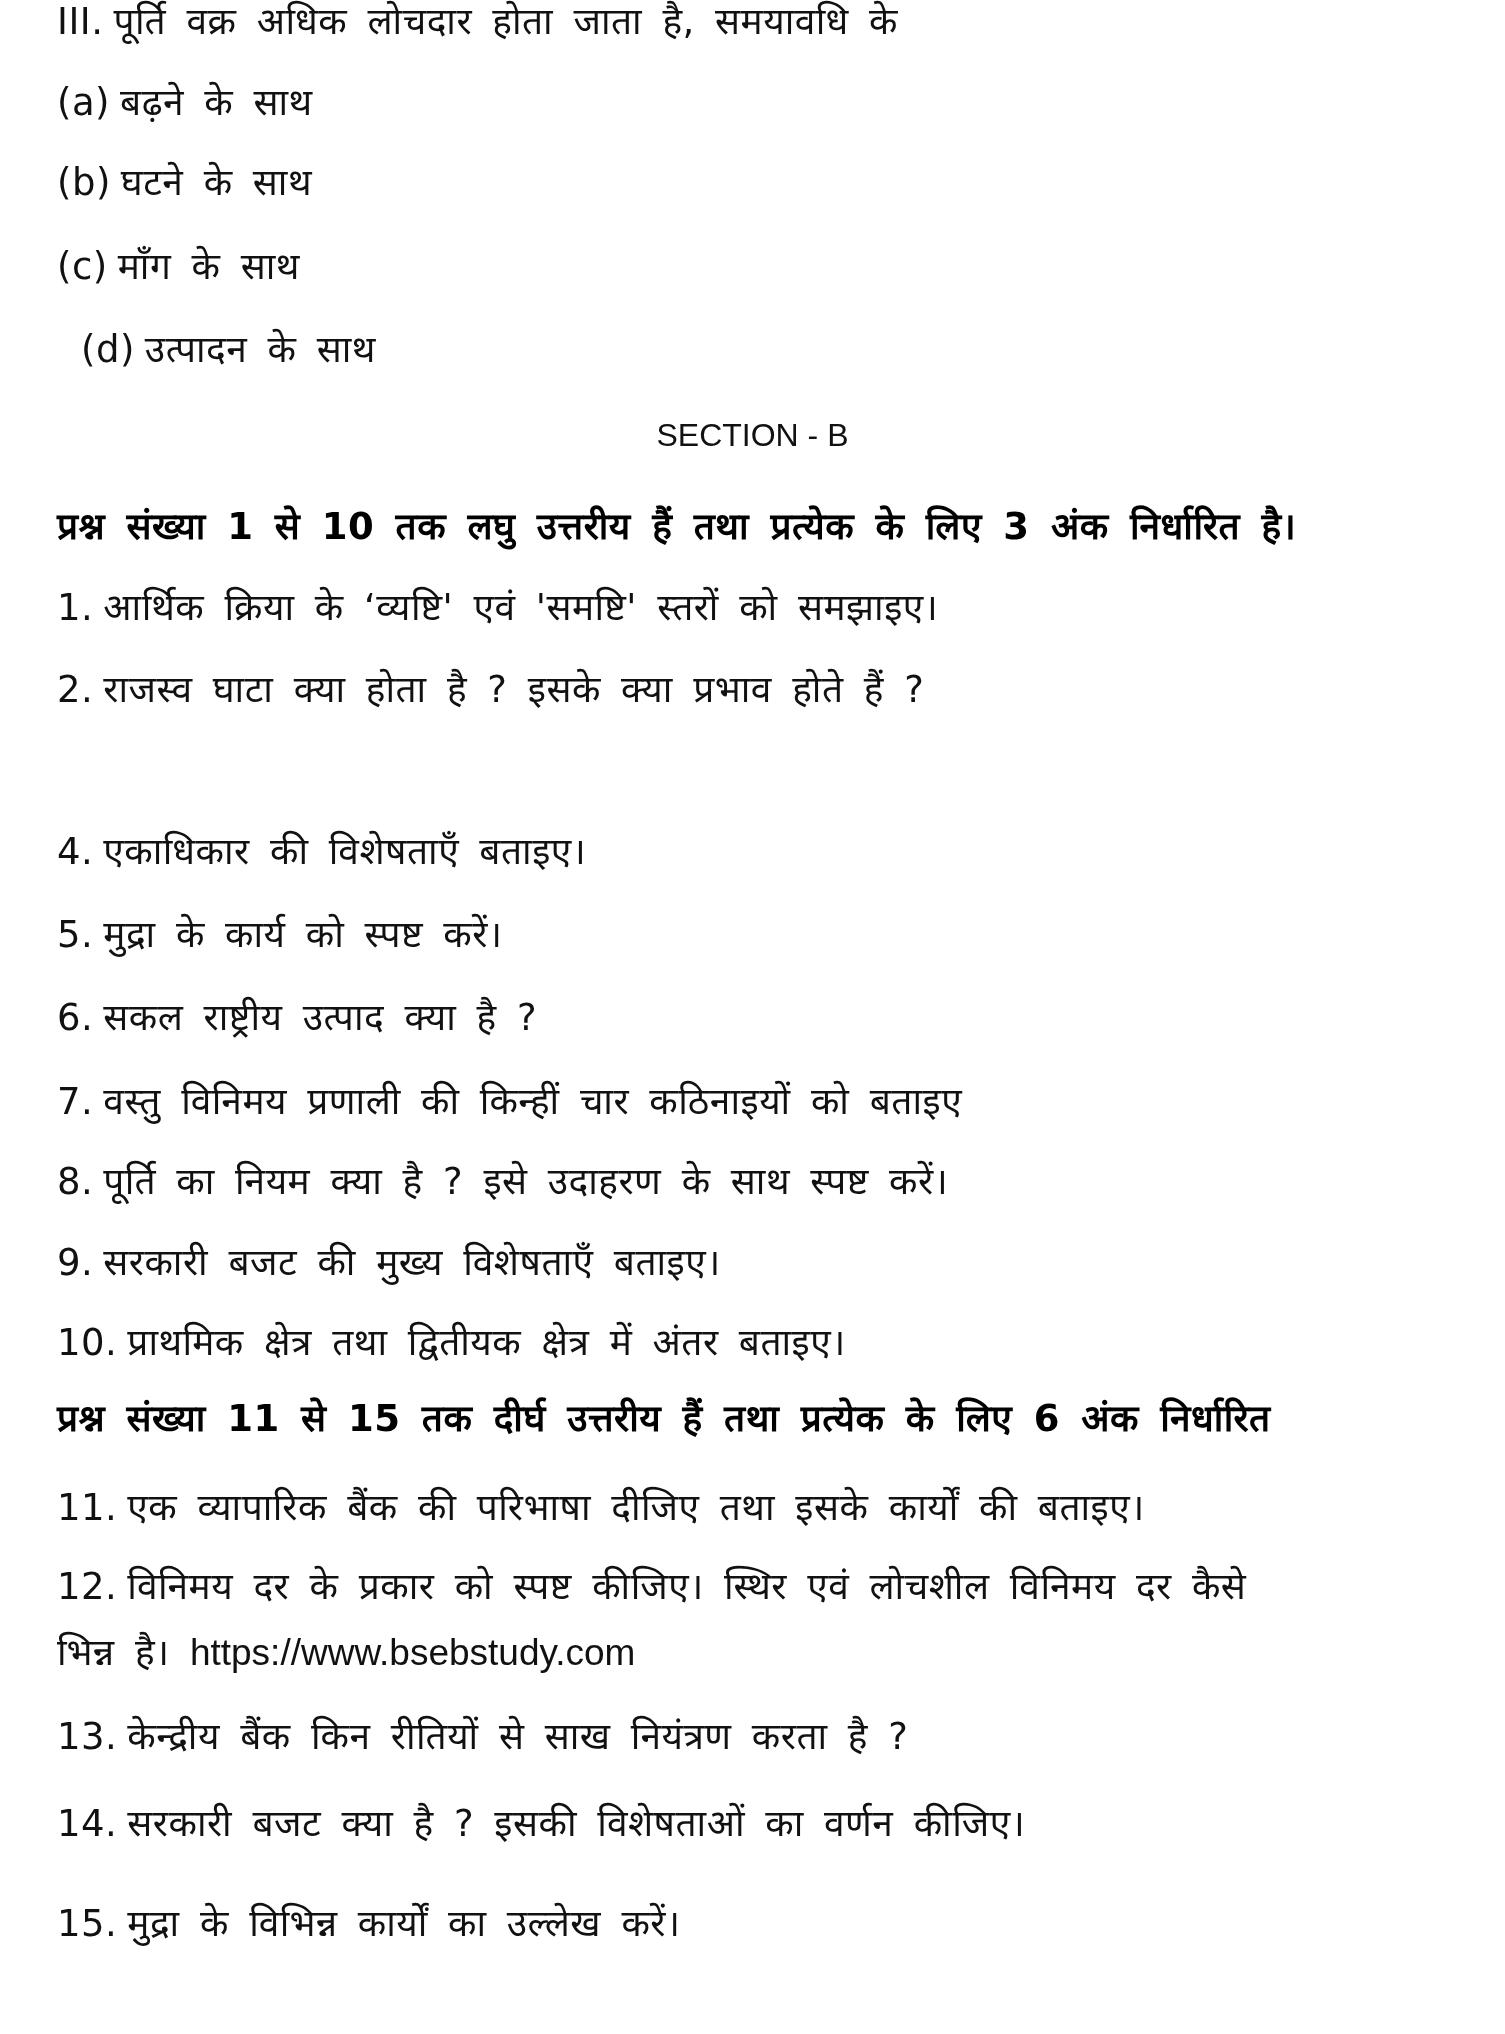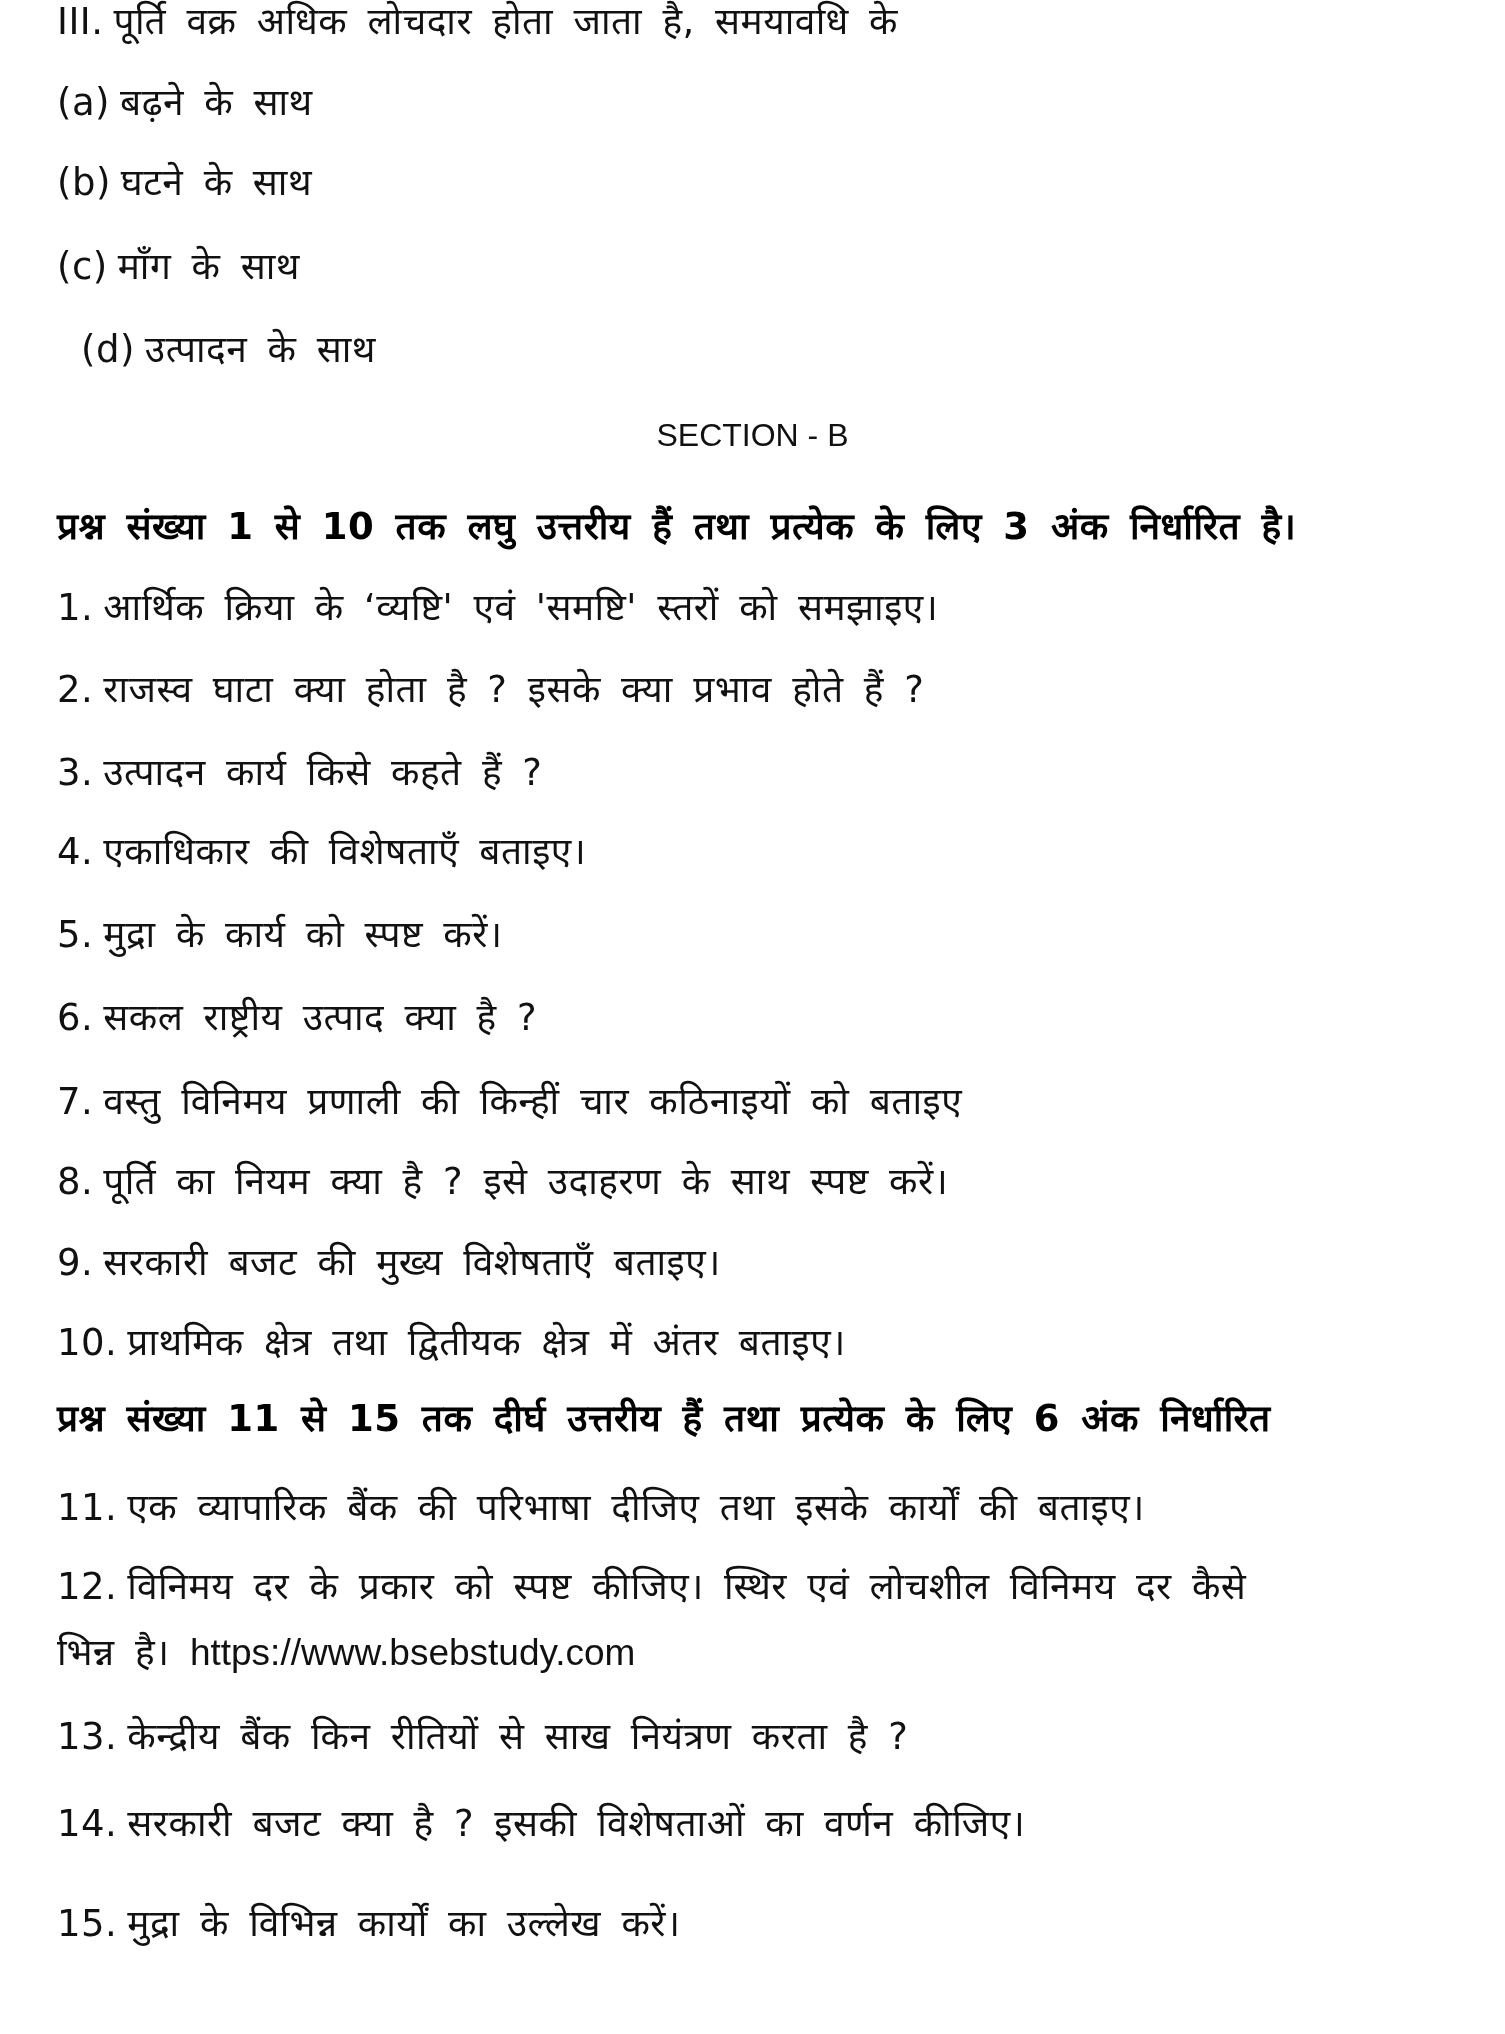--- a/index.html
+++ b/index.html
@@ -82,23 +82,20 @@
   <div class="section-heading" style="top:410px;">SECTION - B</div>
 
   <div class="line bold" style="top:502px;">प्रश्न संख्या 1 से 10 तक लघु उत्तरीय हैं तथा प्रत्येक के लिए 3 अंक निर्धारित है।</div>
 
   <div class="line" style="top:583px;">
     <span class="num">1.</span><span>आर्थिक क्रिया के ‘व्यष्टि' एवं 'समष्टि' स्तरों को समझाइए।</span>
   </div>
   <div class="line" style="top:665px;">
     <span class="num">2.</span><span>राजस्व घाटा क्या होता है ? इसके क्या प्रभाव होते हैं ?</span>
   </div>
-  <div class="line" style="top:748px;">
-    <span class="num">3.</span><span>उत्पादन कार्य किसे कहते हैं ?</span>
-  </div>
   <div class="line" style="top:827px;">
     <span class="num">4.</span><span>एकाधिकार की विशेषताएँ बताइए।</span>
   </div>
   <div class="line" style="top:910px;">
     <span class="num">5.</span><span>मुद्रा के कार्य को स्पष्ट करें।</span>
   </div>
   <div class="line" style="top:993px;">
     <span class="num">6.</span><span>सकल राष्ट्रीय उत्पाद क्या है ?</span>
   </div>
   <div class="line" style="top:1077px;">

